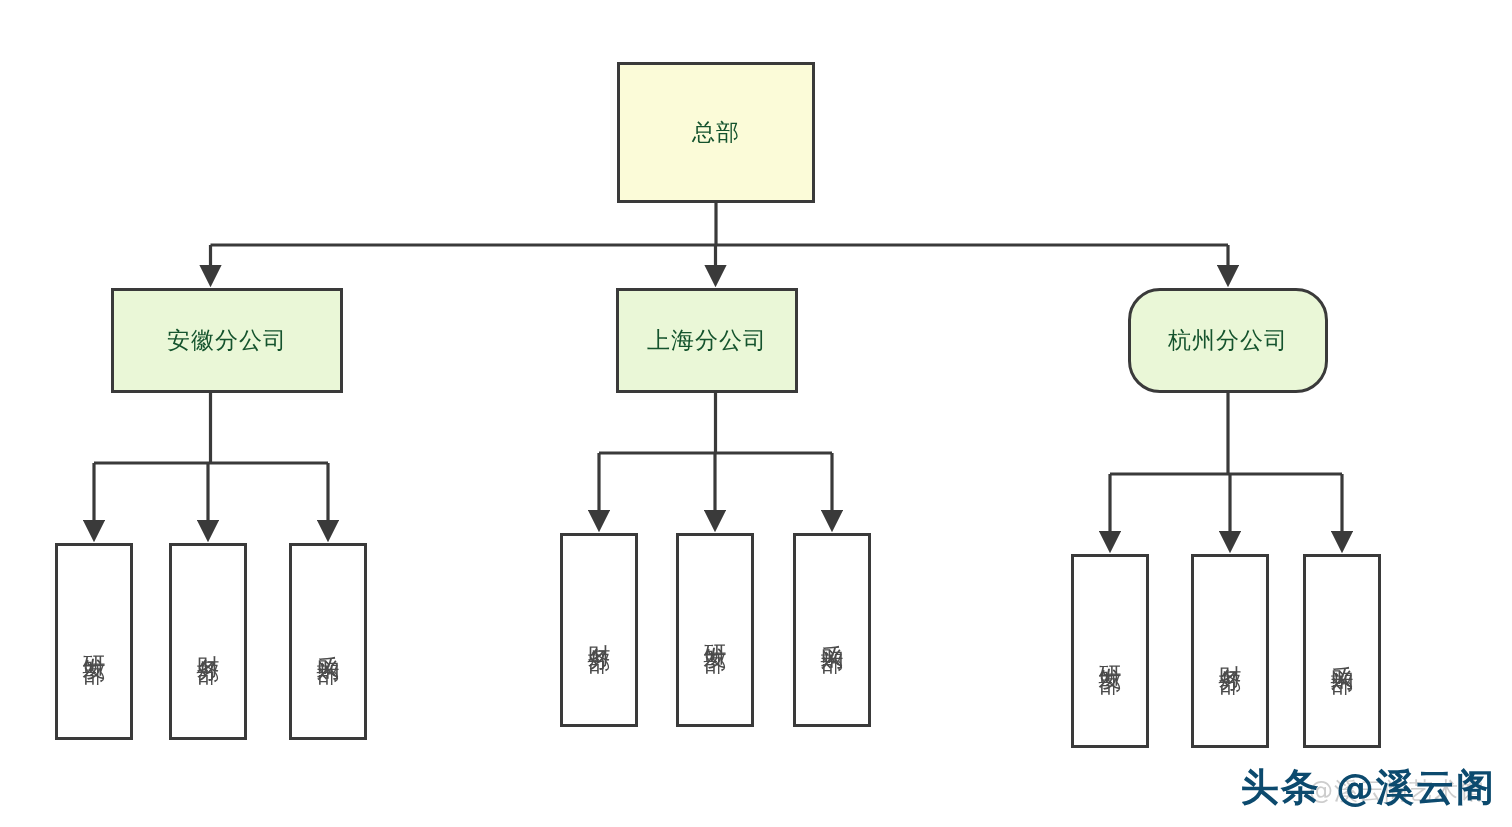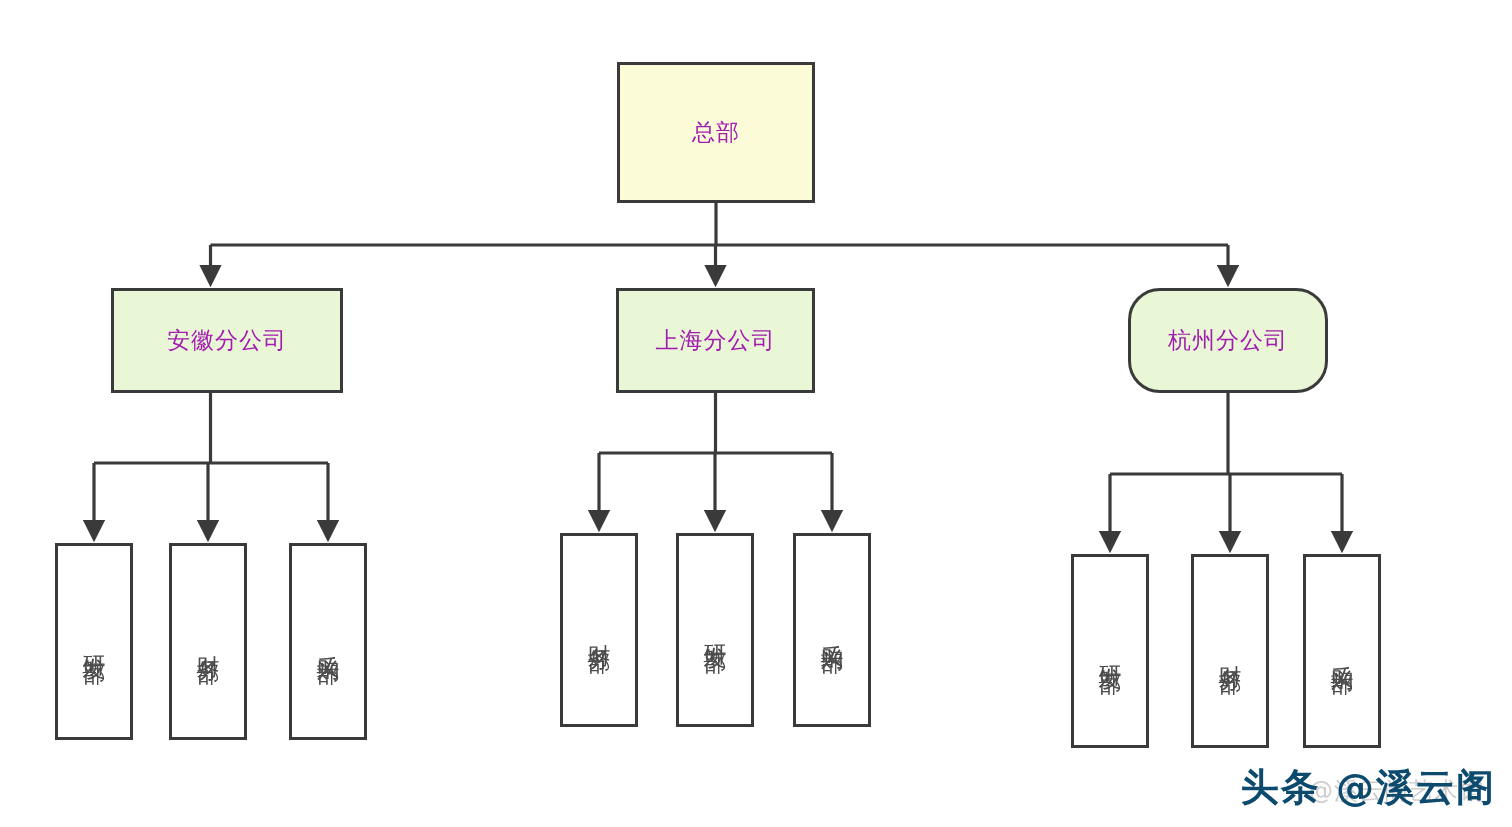--- a/index.html
+++ b/index.html
@@ -42,21 +42,21 @@
   }
   .node-dept {
     background: #ffffff;
     border-width: 3px;
   }
   .node-label-h {
     font-size: 23px;
     letter-spacing: 1px;
     line-height: 1.2;
     white-space: nowrap;
-    color: #a21caf;
+    color: #14532d;
   }
   .node-label-v {
     font-size: 23px;
     line-height: 1.34;
     writing-mode: vertical-rl;
     text-orientation: upright;
     letter-spacing: 3px;
     color: #4b4b4b;
   }
   .watermark {
@@ -126,21 +126,21 @@
       </div>
       <div class="node node-dept" style="left: 55px; top: 543px; width: 78px; height: 197px;">
         <span class="node-label-v">研发部</span>
       </div>
       <div class="node node-dept" style="left: 169px; top: 543px; width: 78px; height: 197px;">
         <span class="node-label-v">财务部</span>
       </div>
       <div class="node node-dept" style="left: 289px; top: 543px; width: 78px; height: 197px;">
         <span class="node-label-v">采购部</span>
       </div>
-      <div class="node node-branch" style="left: 616px; top: 288px; width: 199px; height: 105px;">
+      <div class="node node-branch" style="left: 616px; top: 288px; width: 182px; height: 105px;">
         <span class="node-label-h">上海分公司</span>
       </div>
       <div class="node node-dept" style="left: 560px; top: 533px; width: 78px; height: 194px;">
         <span class="node-label-v">财务部</span>
       </div>
       <div class="node node-dept" style="left: 676px; top: 533px; width: 78px; height: 194px;">
         <span class="node-label-v">研发部</span>
       </div>
       <div class="node node-dept" style="left: 793px; top: 533px; width: 78px; height: 194px;">
         <span class="node-label-v">采购部</span>

